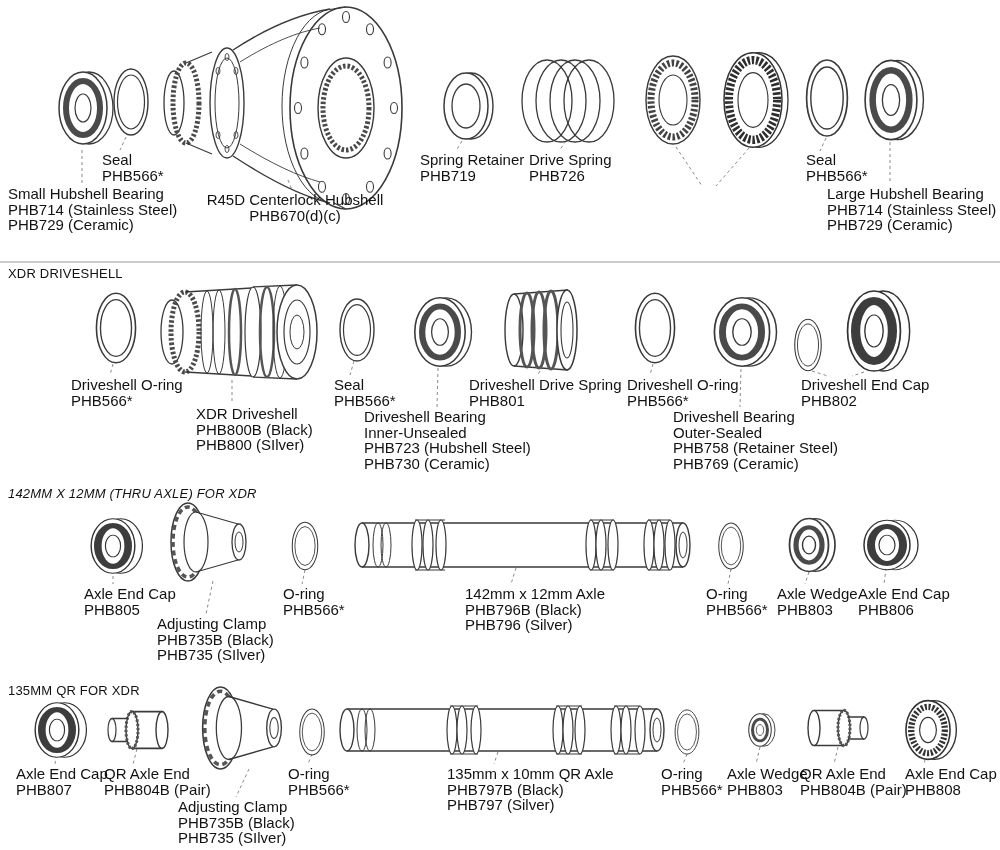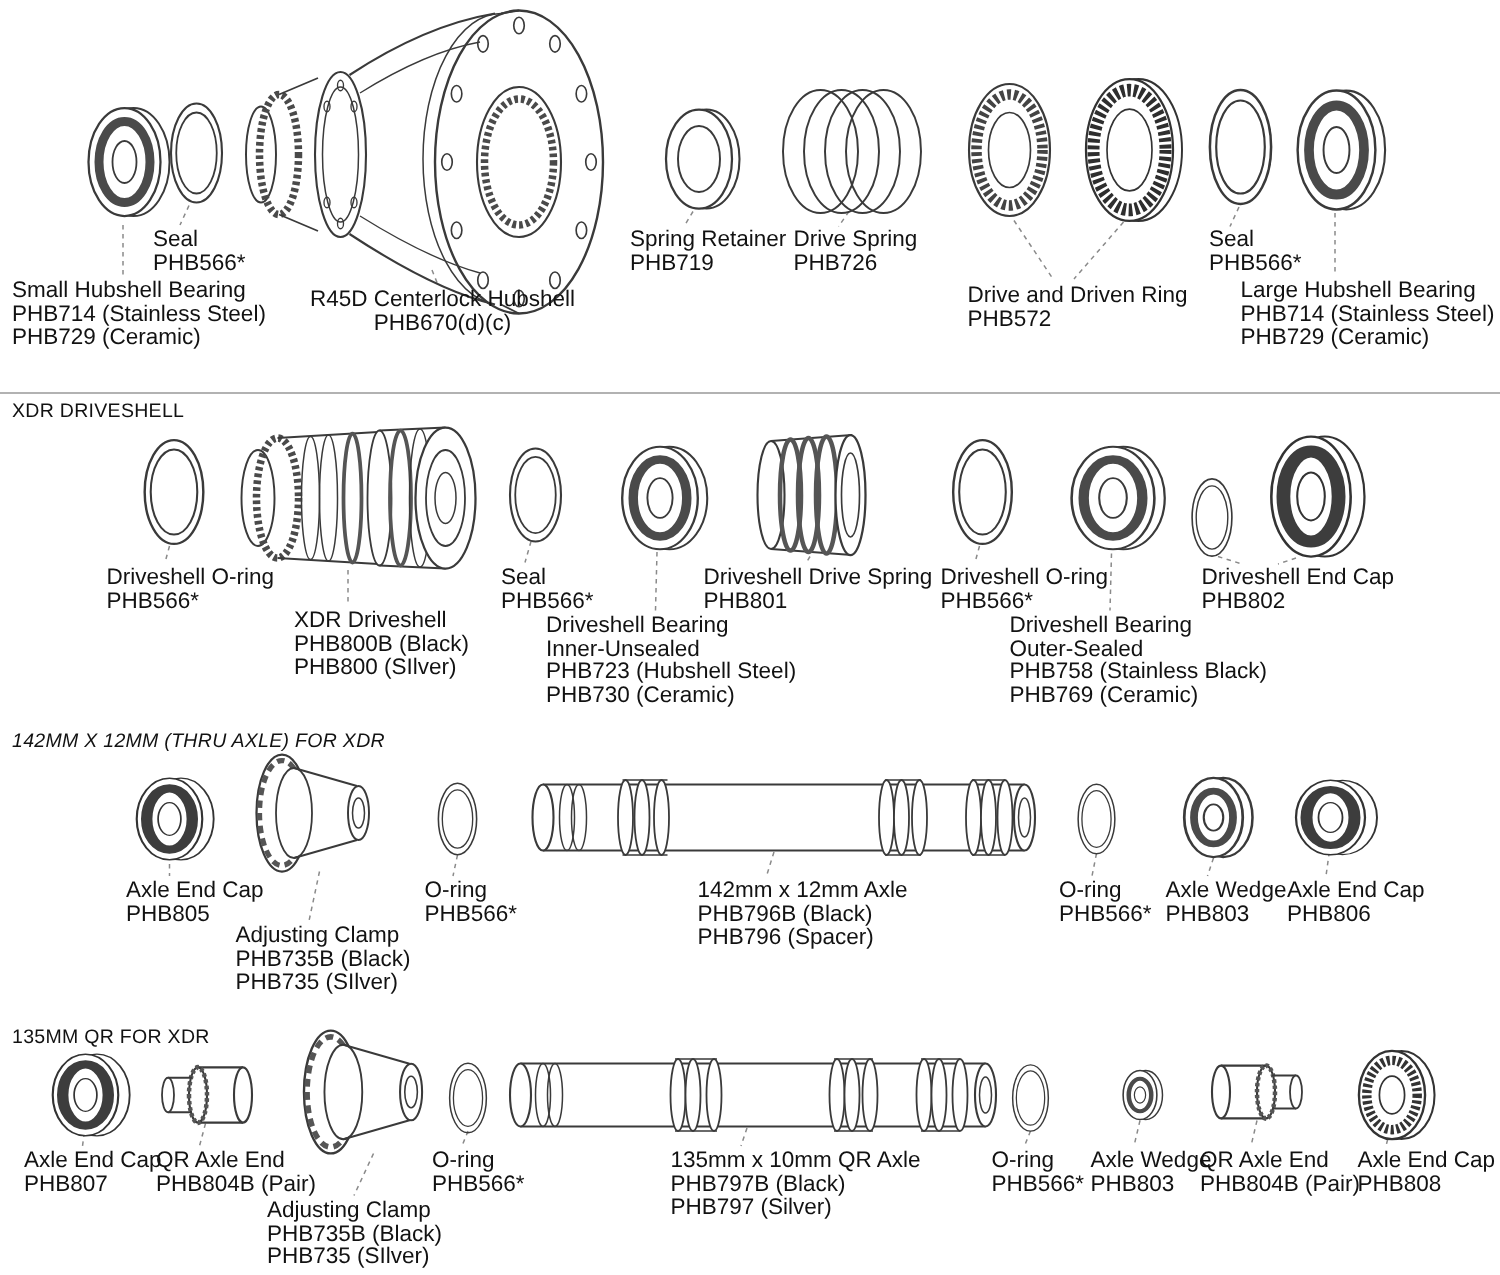--- a/index.html
+++ b/index.html
@@ -269,24 +269,20 @@
   <div>PHB670(d)(c)</div>
 </div>
 <div class="label" style="left:420px; top:152px;">
   <div>Spring Retainer</div>
   <div>PHB719</div>
 </div>
 <div class="label" style="left:529px; top:152px;">
   <div>Drive Spring</div>
   <div>PHB726</div>
 </div>
-<div class="label" style="left:645px; top:189px;">
-  <div>Drive and Driven Ring</div>
-  <div>PHB572</div>
-</div>
 <div class="label" style="left:806px; top:152px;">
   <div>Seal</div>
   <div>PHB566*</div>
 </div>
 <div class="label" style="left:827px; top:186px;">
   <div>Large Hubshell Bearing</div>
   <div>PHB714 (Stainless Steel)</div>
   <div>PHB729 (Ceramic)</div>
 </div>
 
@@ -313,21 +309,21 @@
   <div>Driveshell Drive Spring</div>
   <div>PHB801</div>
 </div>
 <div class="label" style="left:627px; top:377px;">
   <div>Driveshell O-ring</div>
   <div>PHB566*</div>
 </div>
 <div class="label" style="left:673px; top:409px;">
   <div>Driveshell Bearing</div>
   <div>Outer-Sealed</div>
-  <div>PHB758 (Stainless Black)</div>
+  <div>PHB758 (Retainer Steel)</div>
   <div>PHB769 (Ceramic)</div>
 </div>
 <div class="label" style="left:801px; top:377px;">
   <div>Driveshell End Cap</div>
   <div>PHB802</div>
 </div>
 
 <div class="label" style="left:84px; top:586px;">
   <div>Axle End Cap</div>
   <div>PHB805</div>
@@ -337,21 +333,21 @@
   <div>PHB735B (Black)</div>
   <div>PHB735 (SIlver)</div>
 </div>
 <div class="label" style="left:283px; top:586px;">
   <div>O-ring</div>
   <div>PHB566*</div>
 </div>
 <div class="label" style="left:465px; top:586px;">
   <div>142mm x 12mm Axle</div>
   <div>PHB796B (Black)</div>
-  <div>PHB796 (Spacer)</div>
+  <div>PHB796 (Silver)</div>
 </div>
 <div class="label" style="left:706px; top:586px;">
   <div>O-ring</div>
   <div>PHB566*</div>
 </div>
 <div class="label" style="left:777px; top:586px;">
   <div>Axle Wedge</div>
   <div>PHB803</div>
 </div>
 <div class="label" style="left:858px; top:586px;">

